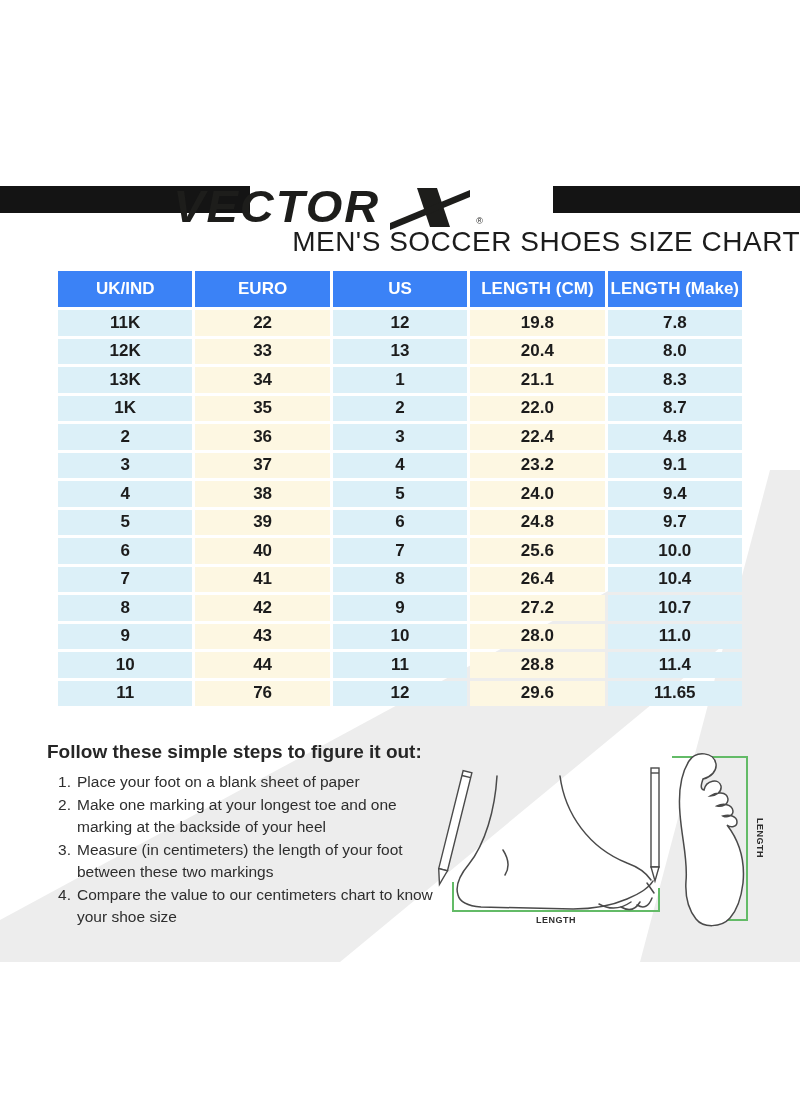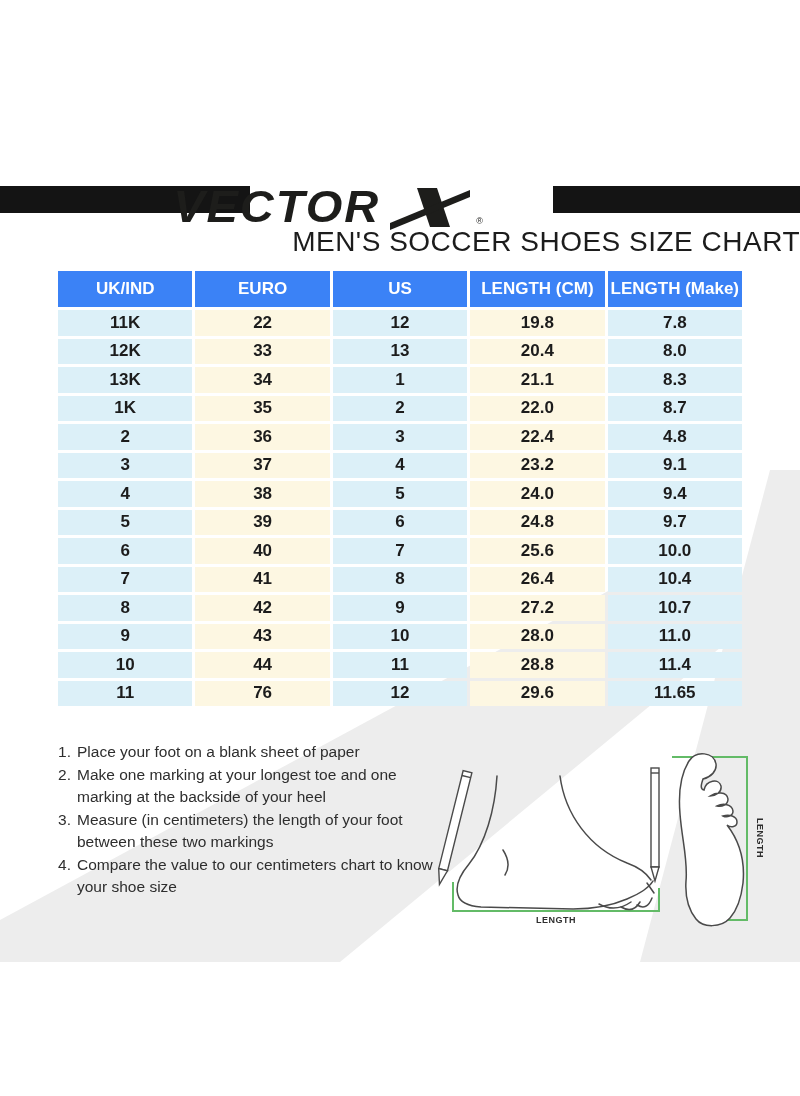--- a/index.html
+++ b/index.html
@@ -182,20 +182,21 @@
         <td class="tone-blue">11</td>
         <td class="tone-cream">76</td>
         <td class="tone-blue">12</td>
         <td class="tone-cream">29.6</td>
         <td class="tone-blue">11.65</td>
       </tr>
     </tbody>
 </table>
 
 <div id="instructions">
+  <div class="instr-head">Follow these simple steps to figure it out:</div>
   <div class="steps">
       <div class="step">
         <span class="num">1.</span>
         <span class="txt">Place your foot on a blank sheet of paper</span>
       </div>
       <div class="step">
         <span class="num">2.</span>
         <span class="txt">Make one marking at your longest toe and one marking at the backside of your heel</span>
       </div>
       <div class="step">

